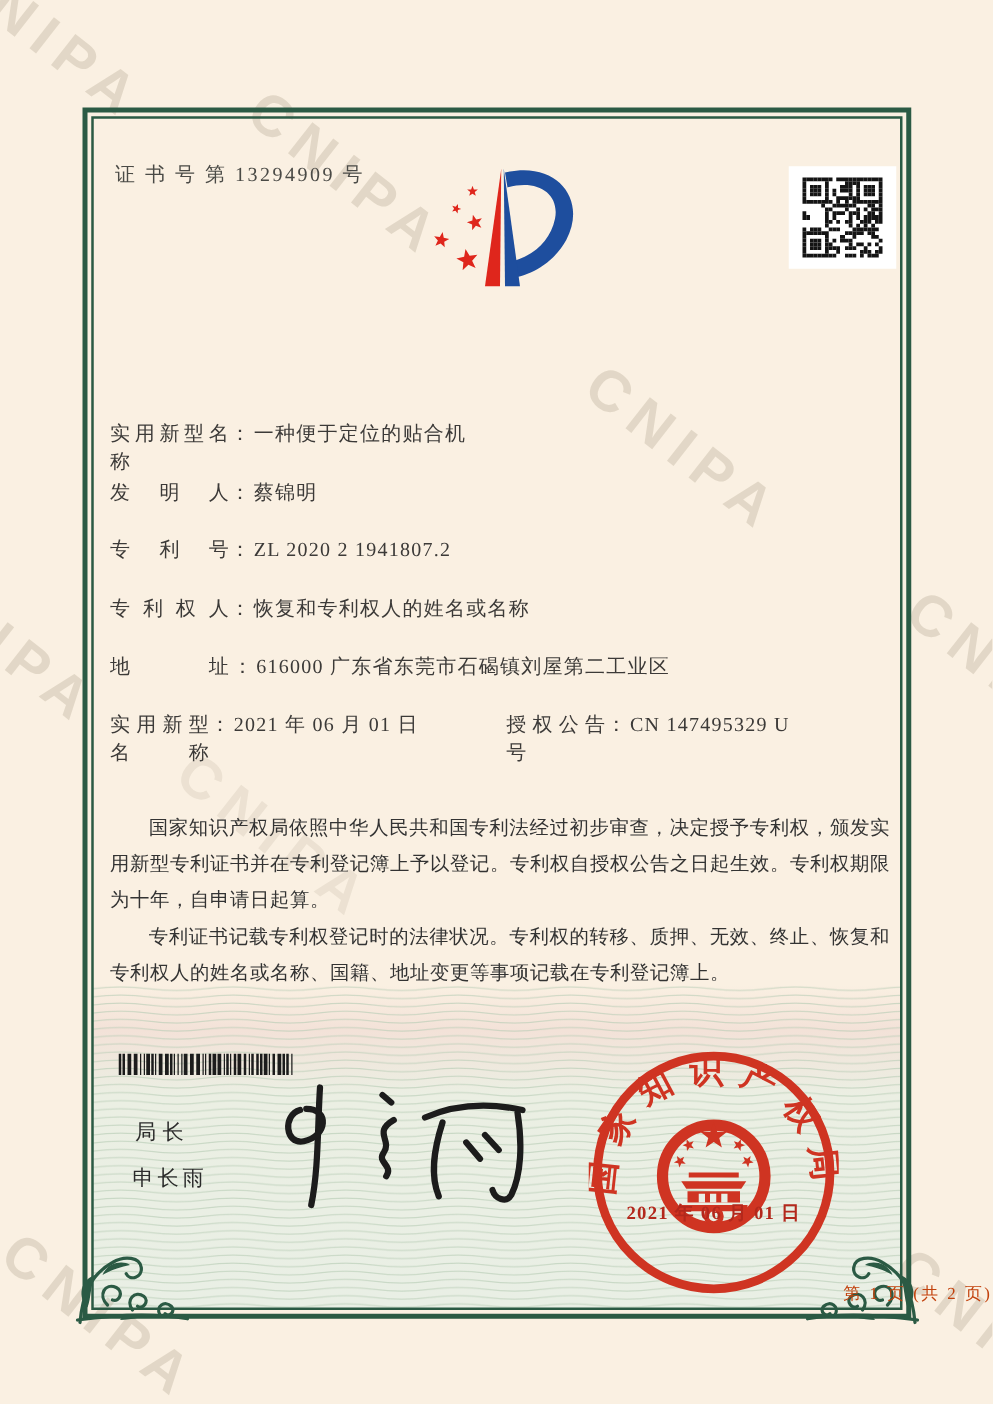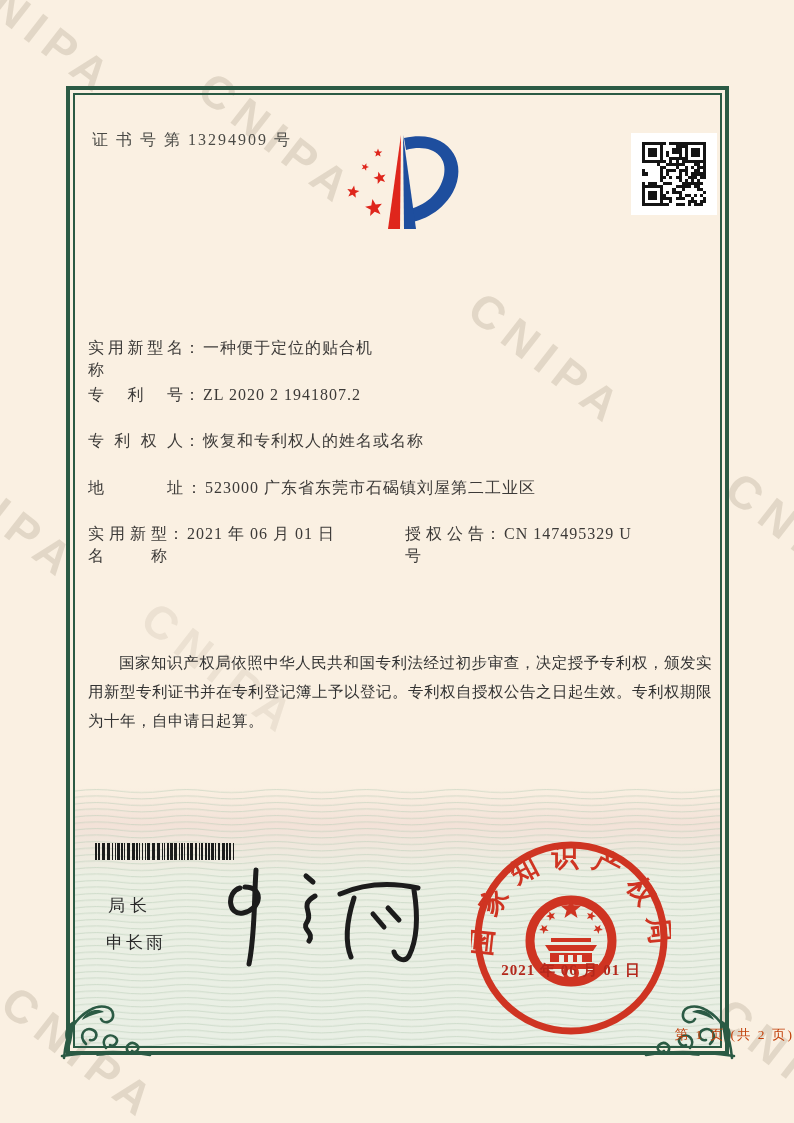--- a/index.html
+++ b/index.html
@@ -395,40 +395,44 @@
         <i style="grid-row:21;grid-column:20"></i>
       </div>
   </div>
 
 
   <div class="fields">
     <div class="frow">
       <span class="flabel">实用新型名称</span><span class="fcolon">：</span><span>一种便于定位的贴合机</span>
     </div>
     <div class="frow">
+      <span class="flabel">发明人</span><span class="fcolon">：</span><span>蔡锦明</span>
+    </div>
+    <div class="frow">
       <span class="flabel">专利号</span><span class="fcolon">：</span><span>ZL 2020 2 1941807.2</span>
     </div>
     <div class="frow">
       <span class="flabel">专利权人</span><span class="fcolon">：</span><span>恢复和专利权人的姓名或名称</span>
     </div>
     <div class="frow">
-      <span class="flabel">地址</span><span class="fcolon"></span><span class="fcolon">：</span><span>523000 广东省东莞市石碣镇刘屋第二工业区</span>
+      <span class="flabel">地址</span><span class="fcolon"></span><span class="fcolon">：</span><span>616000 广东省东莞市石碣镇刘屋第二工业区</span>
     </div>
     <div class="frow">
       <span class="fgroup">
         <span class="flabel" style="width:5em">实用新型名称</span><span class="fcolon">：</span><span>2021 年 06 月 01 日</span>
       </span>
       <span>
         <span class="flabel" style="width:5em">授权公告号</span><span class="fcolon">：</span><span>CN 147495329 U</span>
       </span>
     </div>
   </div>
 
   <div class="body-text">
     <p>国家知识产权局依照中华人民共和国专利法经过初步审查，决定授予专利权，颁发实用新型专利证书并在专利登记簿上予以登记。专利权自授权公告之日起生效。专利权期限为十年，自申请日起算。</p>
+    <p>专利证书记载专利权登记时的法律状况。专利权的转移、质押、无效、终止、恢复和专利权人的姓名或名称、国籍、地址变更等事项记载在专利登记簿上。</p>
   </div>
 
   <div class="barcode">
       <i style="width:2px;background:#1c1c1c"></i>
       <i style="width:1px"></i>
       <i style="width:2px;background:#1c1c1c"></i>
       <i style="width:2px"></i>
       <i style="width:3px;background:#1c1c1c"></i>
       <i style="width:2px"></i>
       <i style="width:3px;background:#1c1c1c"></i>

